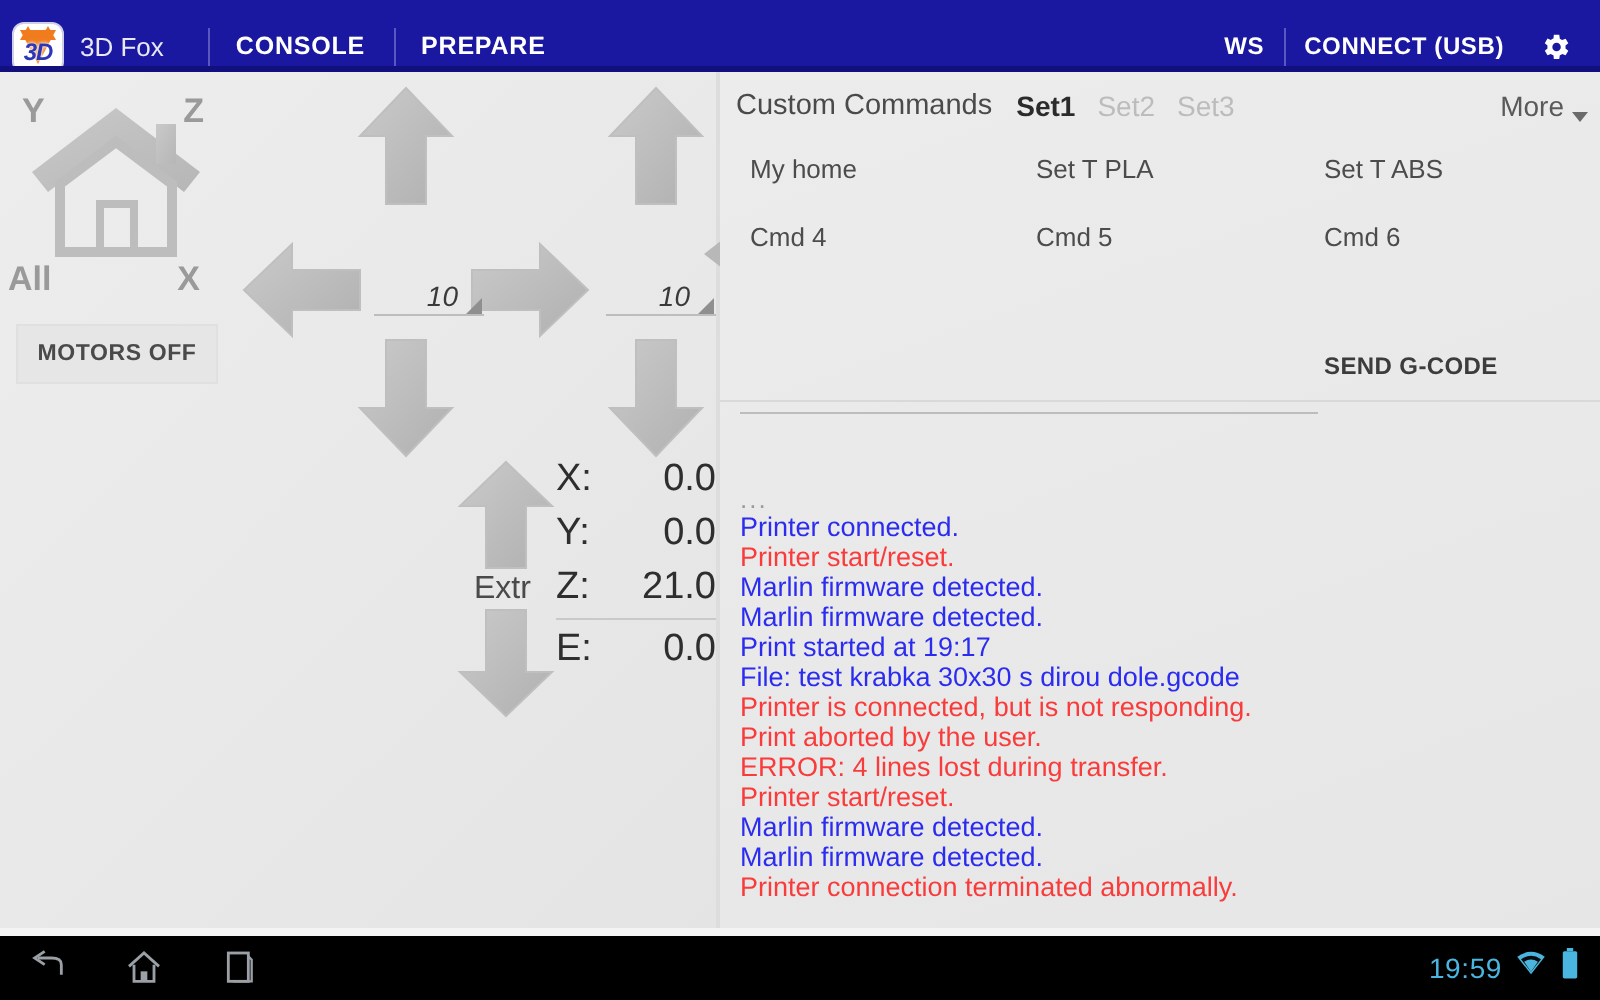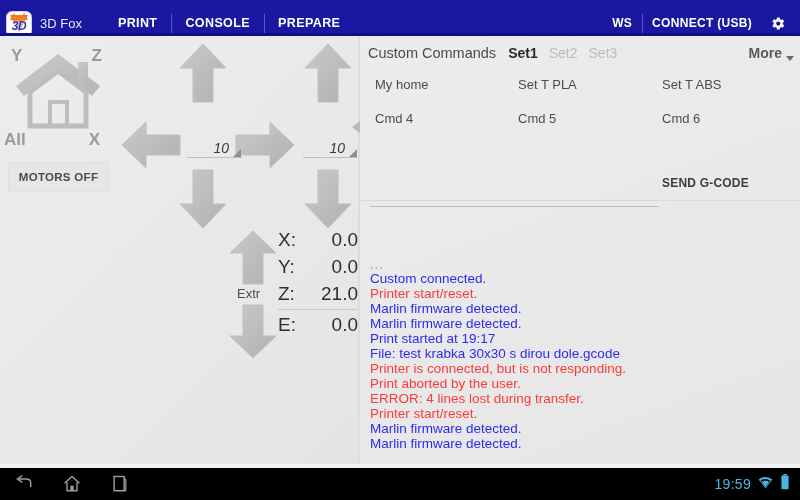--- a/index.html
+++ b/index.html
@@ -222,21 +222,21 @@
     font-size: 19px;
     color: #2e2e2e;
     line-height: 27px;
   }
   .coord-rule {
     height: 1px; background: #c9c9c9;
     margin: 2px 0 1px 0;
   }
   .extr-label {
     position: absolute; left: 237px; top: 250px;
-    font-size: 13px; color: #4a4a4a;
+    font-size: 16px; color: #4a4a4a;
   }
   .fan-on {
     position: absolute; left: 285px; top: 298px;
     width: 73px; height: 28px;
     background: #e0e0e0;
     border: 0;
     color: #3c3c3c;
     font-size: 11.5px;
     font-weight: bold;
     font-family: "Liberation Sans", sans-serif;
@@ -257,21 +257,20 @@
     font-size: 14px; color: #bcbcbc;
     margin-right: 11px;
     cursor: pointer;
   }
   .cc-set.active { color: #2b2b2b; font-weight: bold; }
   .cc-more {
     margin-left: auto;
     font-size: 14px; color: #5a5a5a;
     display: flex; align-items: flex-end;
     cursor: pointer;
-    font-weight: bold;
   }
   .cc-more .chev {
     margin-left: 4px;
     width: 0; height: 0;
     border-left: 4px solid transparent;
     border-right: 4px solid transparent;
     border-top: 5px solid #6a6a6a;
   }
 
   .cmd-grid {
@@ -378,21 +377,20 @@
   <div class="appbar">
     <div class="logo">
       <div class="ear-l"></div>
       <div class="ear-r"></div>
       <div class="fox"></div>
       <div class="txt3d">3D</div>
     </div>
     <div class="app-title">3D Fox</div>
 
     <div class="nav-tabs">
-      <div class="nav-tab">PRINT</div>
       <div class="nav-tab sep-left">CONSOLE</div>
       <div class="nav-tab sep-left active">PREPARE</div>
     </div>
 
     <div class="appbar-right">
       <div class="ab-item">WS</div>
       <div class="ab-item sep-left">CONNECT (USB)</div>
       <div class="gear">
         <svg width="17" height="17" viewBox="0 0 24 24">
           <path fill="#ffffff" d="M19.4 13a7.6 7.6 0 0 0 0-2l2-1.6-1.9-3.3-2.4 1a7.6 7.6 0 0 0-1.7-1L15 3.4h-3.8L10.9 6a7.6 7.6 0 0 0-1.8 1l-2.4-1-1.9 3.3L6.7 11a7.6 7.6 0 0 0 0 2l-1.9 1.6 1.9 3.3 2.4-1c.5.4 1.1.8 1.8 1l.3 2.6H15l.4-2.6c.6-.2 1.2-.6 1.7-1l2.4 1 1.9-3.3-2-1.6z"></path>
@@ -539,32 +537,33 @@
       <button class="cmd-btn col3 row2">Cmd 6</button>
 
       <input class="gcode-input" type="text" value="" style="">
       <button class="send-gcode">SEND G-CODE</button>
       <div class="cc-bottom-rule"></div>
     </div>
 
     <div class="console">
       <div class="log-inner" id="log-inner">
           <div class="log-line dots">...</div>
-          <div class="log-line blue">Custom connected.</div>
+          <div class="log-line blue">Printer connected.</div>
           <div class="log-line red">Printer start/reset.</div>
           <div class="log-line blue">Marlin firmware detected.</div>
           <div class="log-line blue">Marlin firmware detected.</div>
           <div class="log-line blue">Print started at 19:17</div>
           <div class="log-line blue">File: test krabka 30x30 s dirou dole.gcode</div>
           <div class="log-line red">Printer is connected, but is not responding.</div>
           <div class="log-line red">Print aborted by the user.</div>
           <div class="log-line red">ERROR: 4 lines lost during transfer.</div>
           <div class="log-line red">Printer start/reset.</div>
           <div class="log-line blue">Marlin firmware detected.</div>
           <div class="log-line blue">Marlin firmware detected.</div>
+          <div class="log-line red">Printer connection terminated abnormally.</div>
         </div>
     </div>
   </div>
 
   <div class="strip-above"></div>
 
   <div class="sysbar">
     <div class="btn">
       <svg width="20" height="20" viewBox="0 0 24 24">
         <path d="M20 16 L20 10 Q20 6 14 6 L6 6" fill="none" stroke="#9aa0a6" stroke-width="1.7"></path>

